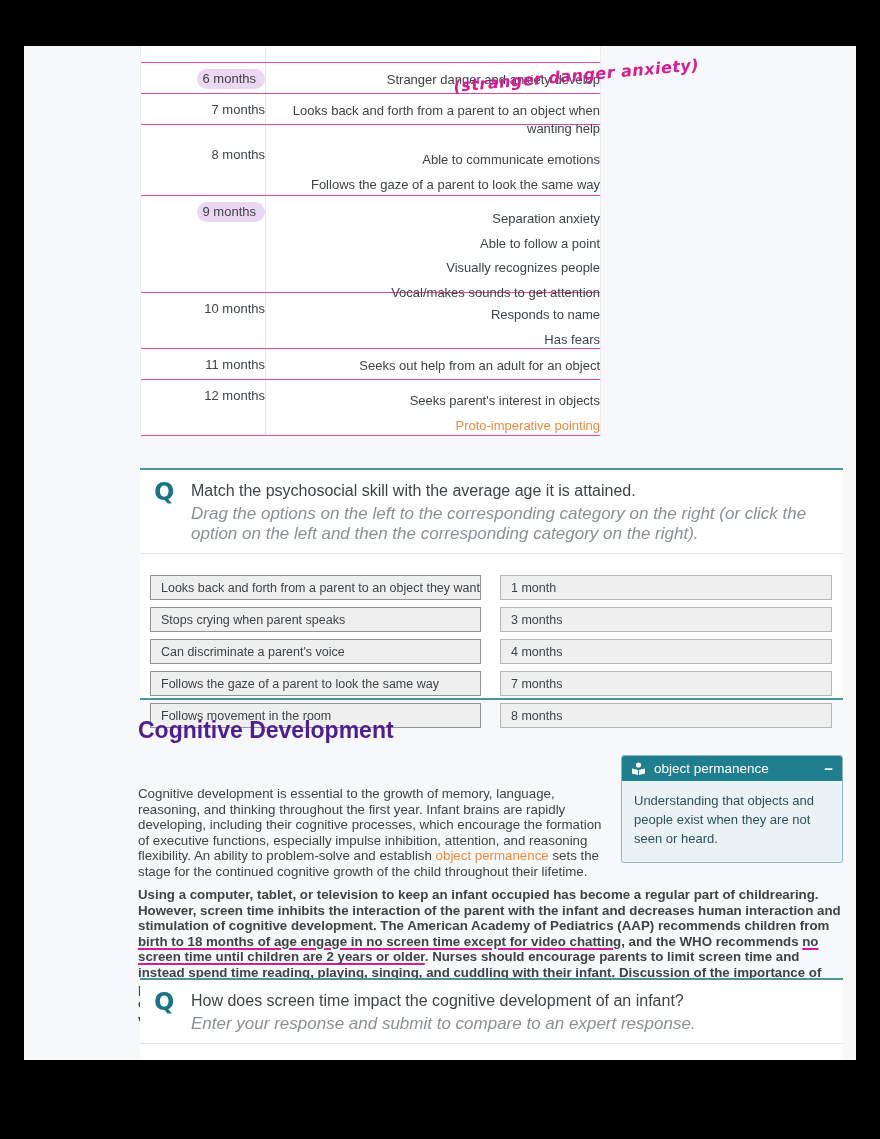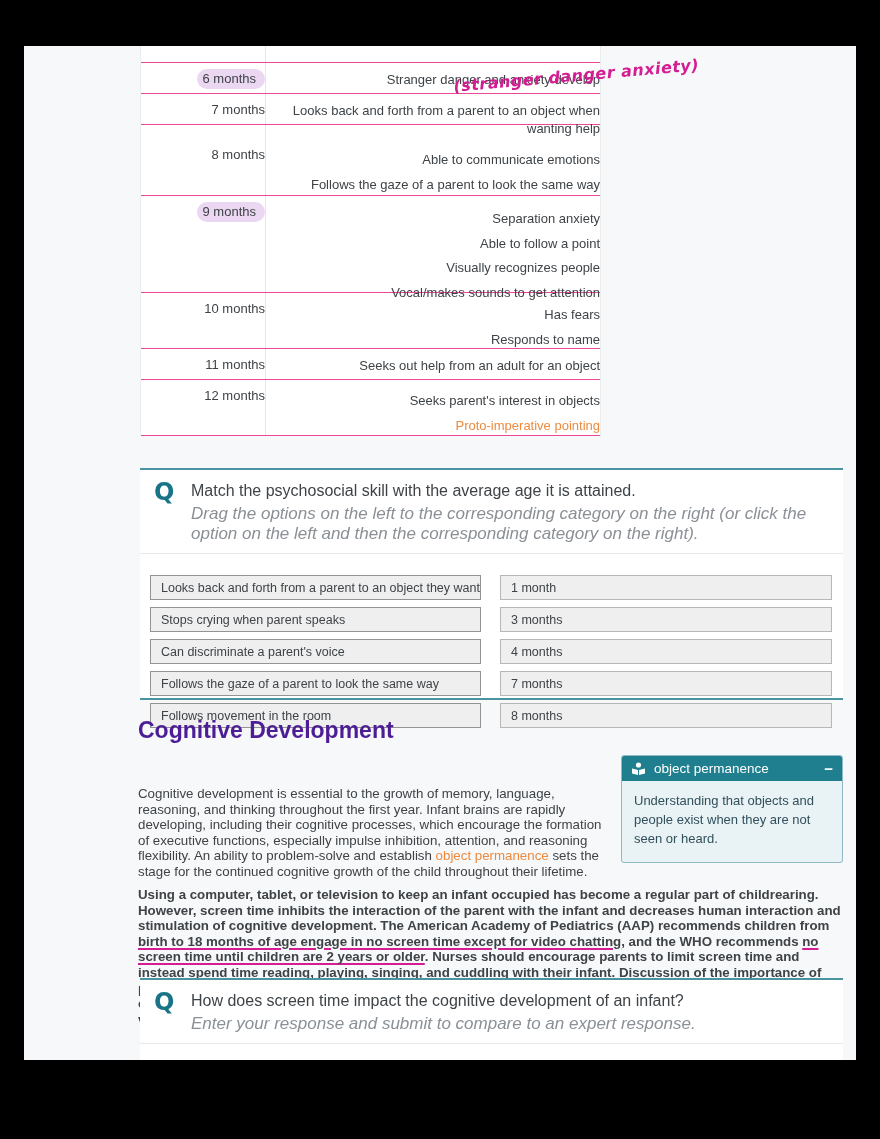--- a/index.html
+++ b/index.html
@@ -109,22 +109,22 @@
         <p>Separation anxiety</p>
         <p>Able to follow a point</p>
         <p>Visually recognizes people</p>
         <p>Vocal/makes sounds to get attention</p>
       </div>
     </div>
 
     <div class="mrow" style="height:56px">
       <div class="mage">10 months</div>
       <div class="mitems" style="padding-top:13px">
+        <p>Responds to name</p>
         <p>Has fears</p>
-        <p>Responds to name</p>
       </div>
     </div>
 
     <div class="mrow" style="height:31px">
       <div class="mage">11 months</div>
       <div class="mitems">
           <p>Seeks out help from an adult for an object</p>
         </div>
     </div>
 

